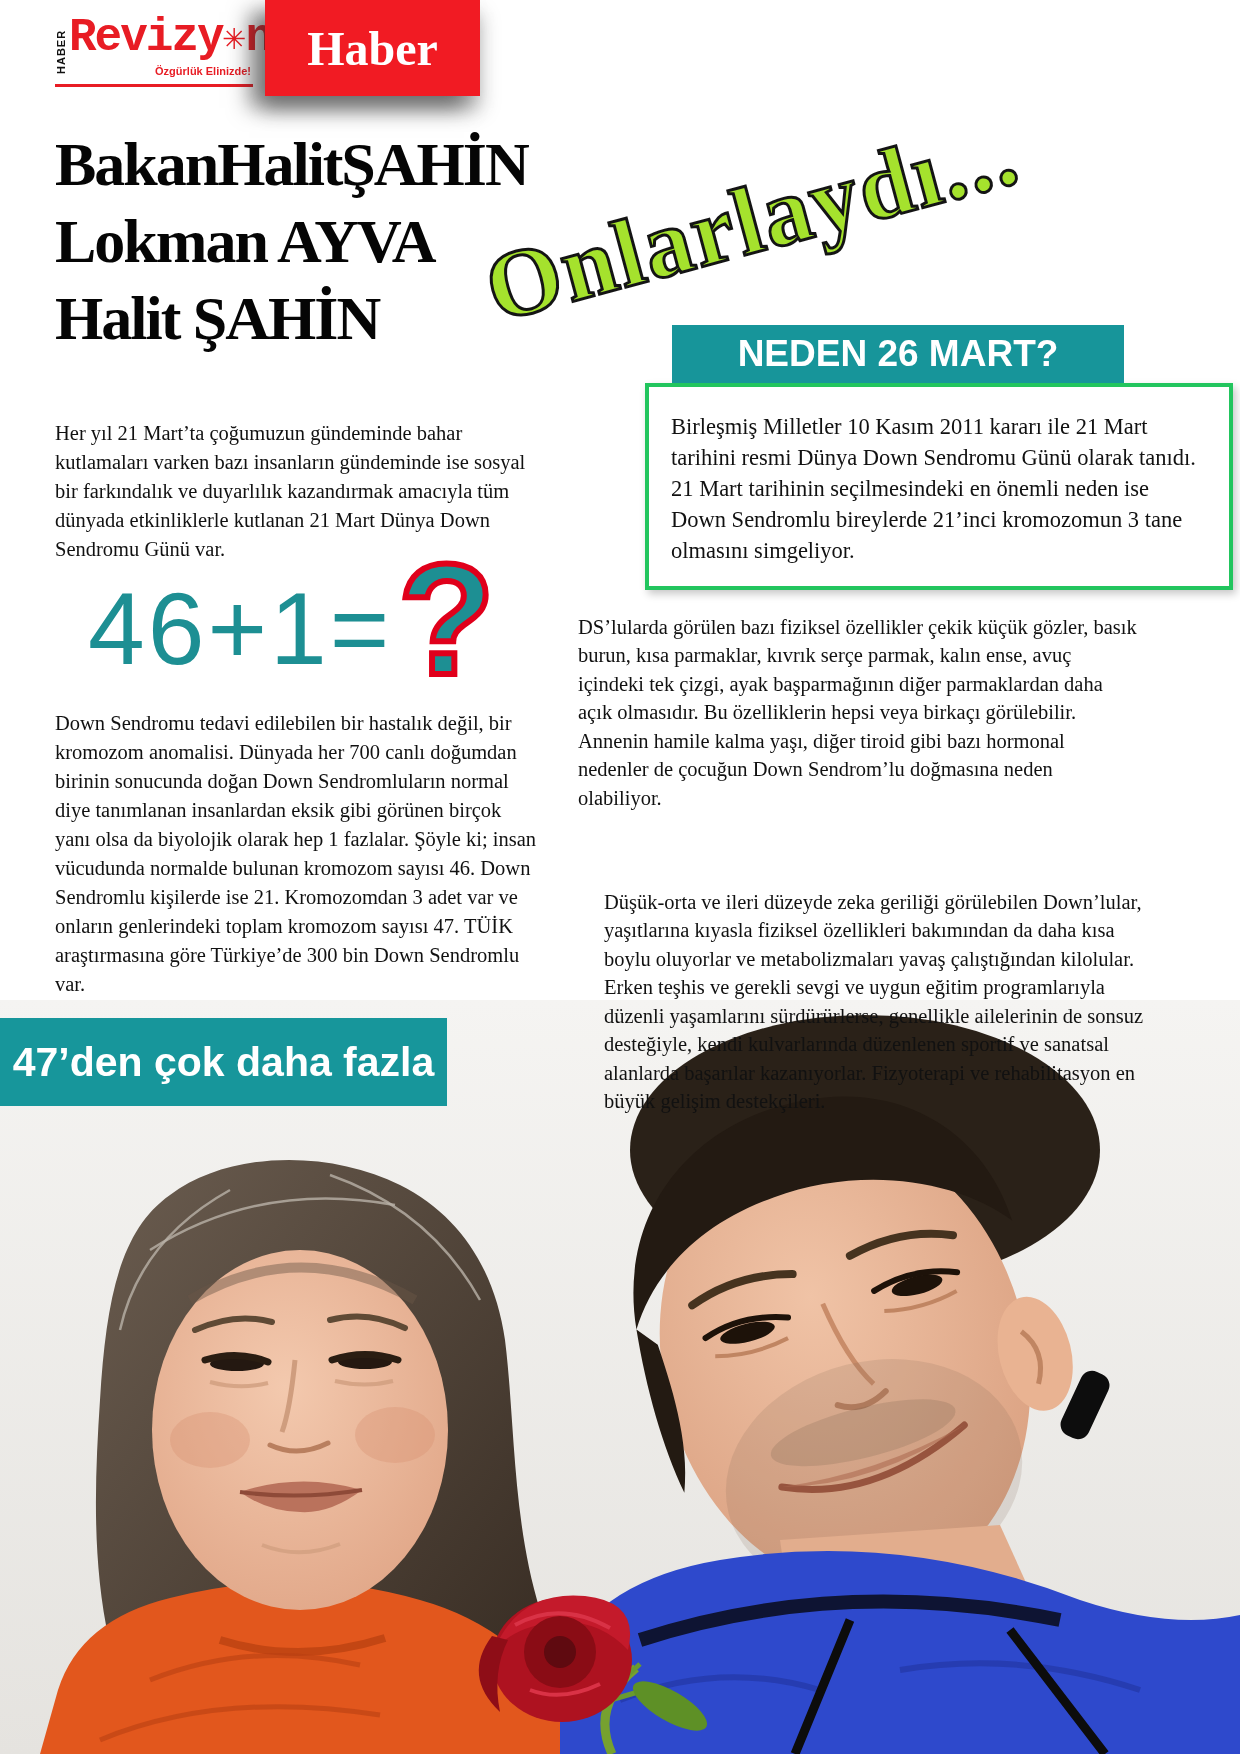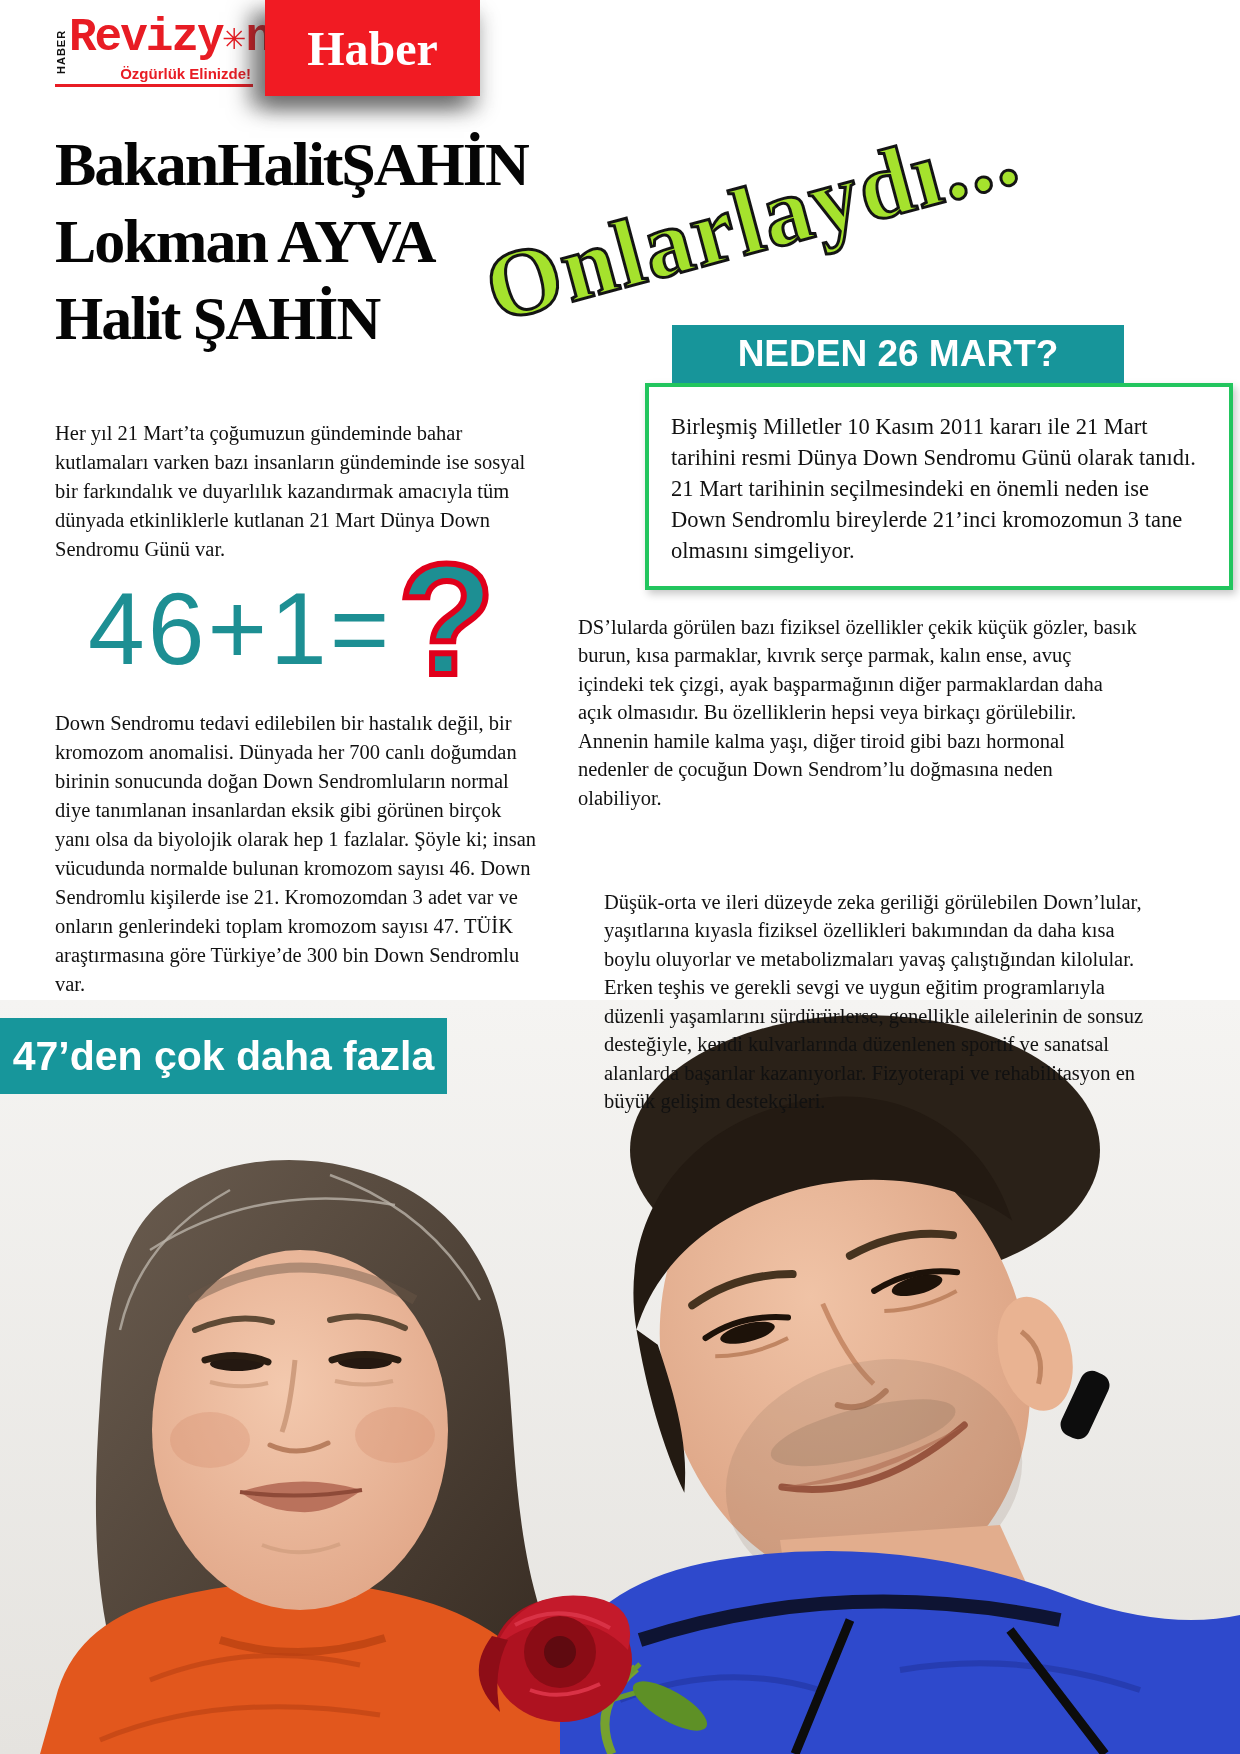--- a/index.html
+++ b/index.html
@@ -10,21 +10,21 @@
   .logo{position:absolute;left:55px;top:8px;width:200px;}
   .logo-vertical{position:absolute;left:0;top:16px;height:50px;
       writing-mode:vertical-rl;transform:rotate(180deg);
       font-family:"Liberation Sans",sans-serif;font-weight:bold;font-size:11px;
       letter-spacing:1px;color:#111;}
   .brand-line{position:absolute;left:14px;top:4px;white-space:nowrap;
       font-family:Liberation Mono, monospace;font-weight:bold;font-size:46px;
       letter-spacing:-2px;color:#e81c24;}
   .sun-glyph{font-size:38px;letter-spacing:0;vertical-align:1px;}
   .logo-tagline{position:absolute;left:14px;top:57px;width:182px;text-align:right;
-      font-family:"Liberation Sans",sans-serif;font-weight:bold;font-size:15px;color:#e81c24;}
+      font-family:"Liberation Sans",sans-serif;font-weight:bold;font-size:11px;color:#e81c24;}
   .logo-rule{position:absolute;left:0;top:76px;width:198px;height:3px;background:#e81c24;}
 
   .section-box{position:absolute;left:265px;top:0;width:215px;height:96px;background:#f11b23;
       display:flex;align-items:center;justify-content:center;
       box-shadow:-16px 12px 20px rgba(45,45,45,.55), 0 14px 18px rgba(45,45,45,.35);}
   .section-box span{color:#ffffff;font-family:"Liberation Serif",serif;font-weight:bold;font-size:48px;}
 
   
   .headline{position:absolute;left:55px;top:126px;color:#050505;
       font-family:"Liberation Serif",serif;font-weight:bold;font-size:62px;line-height:77px;
@@ -54,21 +54,21 @@
 
   
   .formula{position:absolute;left:88px;top:530px;z-index:2;display:flex;align-items:flex-end;}
   .formula-exp{font-family:"Liberation Sans",sans-serif;font-size:102px;font-weight:400;
       color:#1d8f93;letter-spacing:3px;line-height:1;}
   .formula-q{font-family:"Liberation Sans",sans-serif;font-size:158px;font-weight:bold;
       color:#1d8f93;-webkit-text-stroke:6px #e0001b;line-height:.95;margin-left:6px;
       position:relative;top:14px;}
 
   
-  .banner47{position:absolute;left:0;top:1018px;width:447px;height:76px;background:#17969b;
+  .banner47{position:absolute;left:0;top:1018px;width:447px;height:88px;background:#17969b;
       display:flex;align-items:center;justify-content:center;z-index:4;}
   .banner47 span{color:#fff;font-family:"Liberation Sans",sans-serif;font-weight:bold;font-size:41px;}
 
   
   .photo{position:absolute;left:0;top:1000px;width:1240px;height:754px;z-index:0;}
 </style>
 </head>
 <body>
 
 <div class="page">

